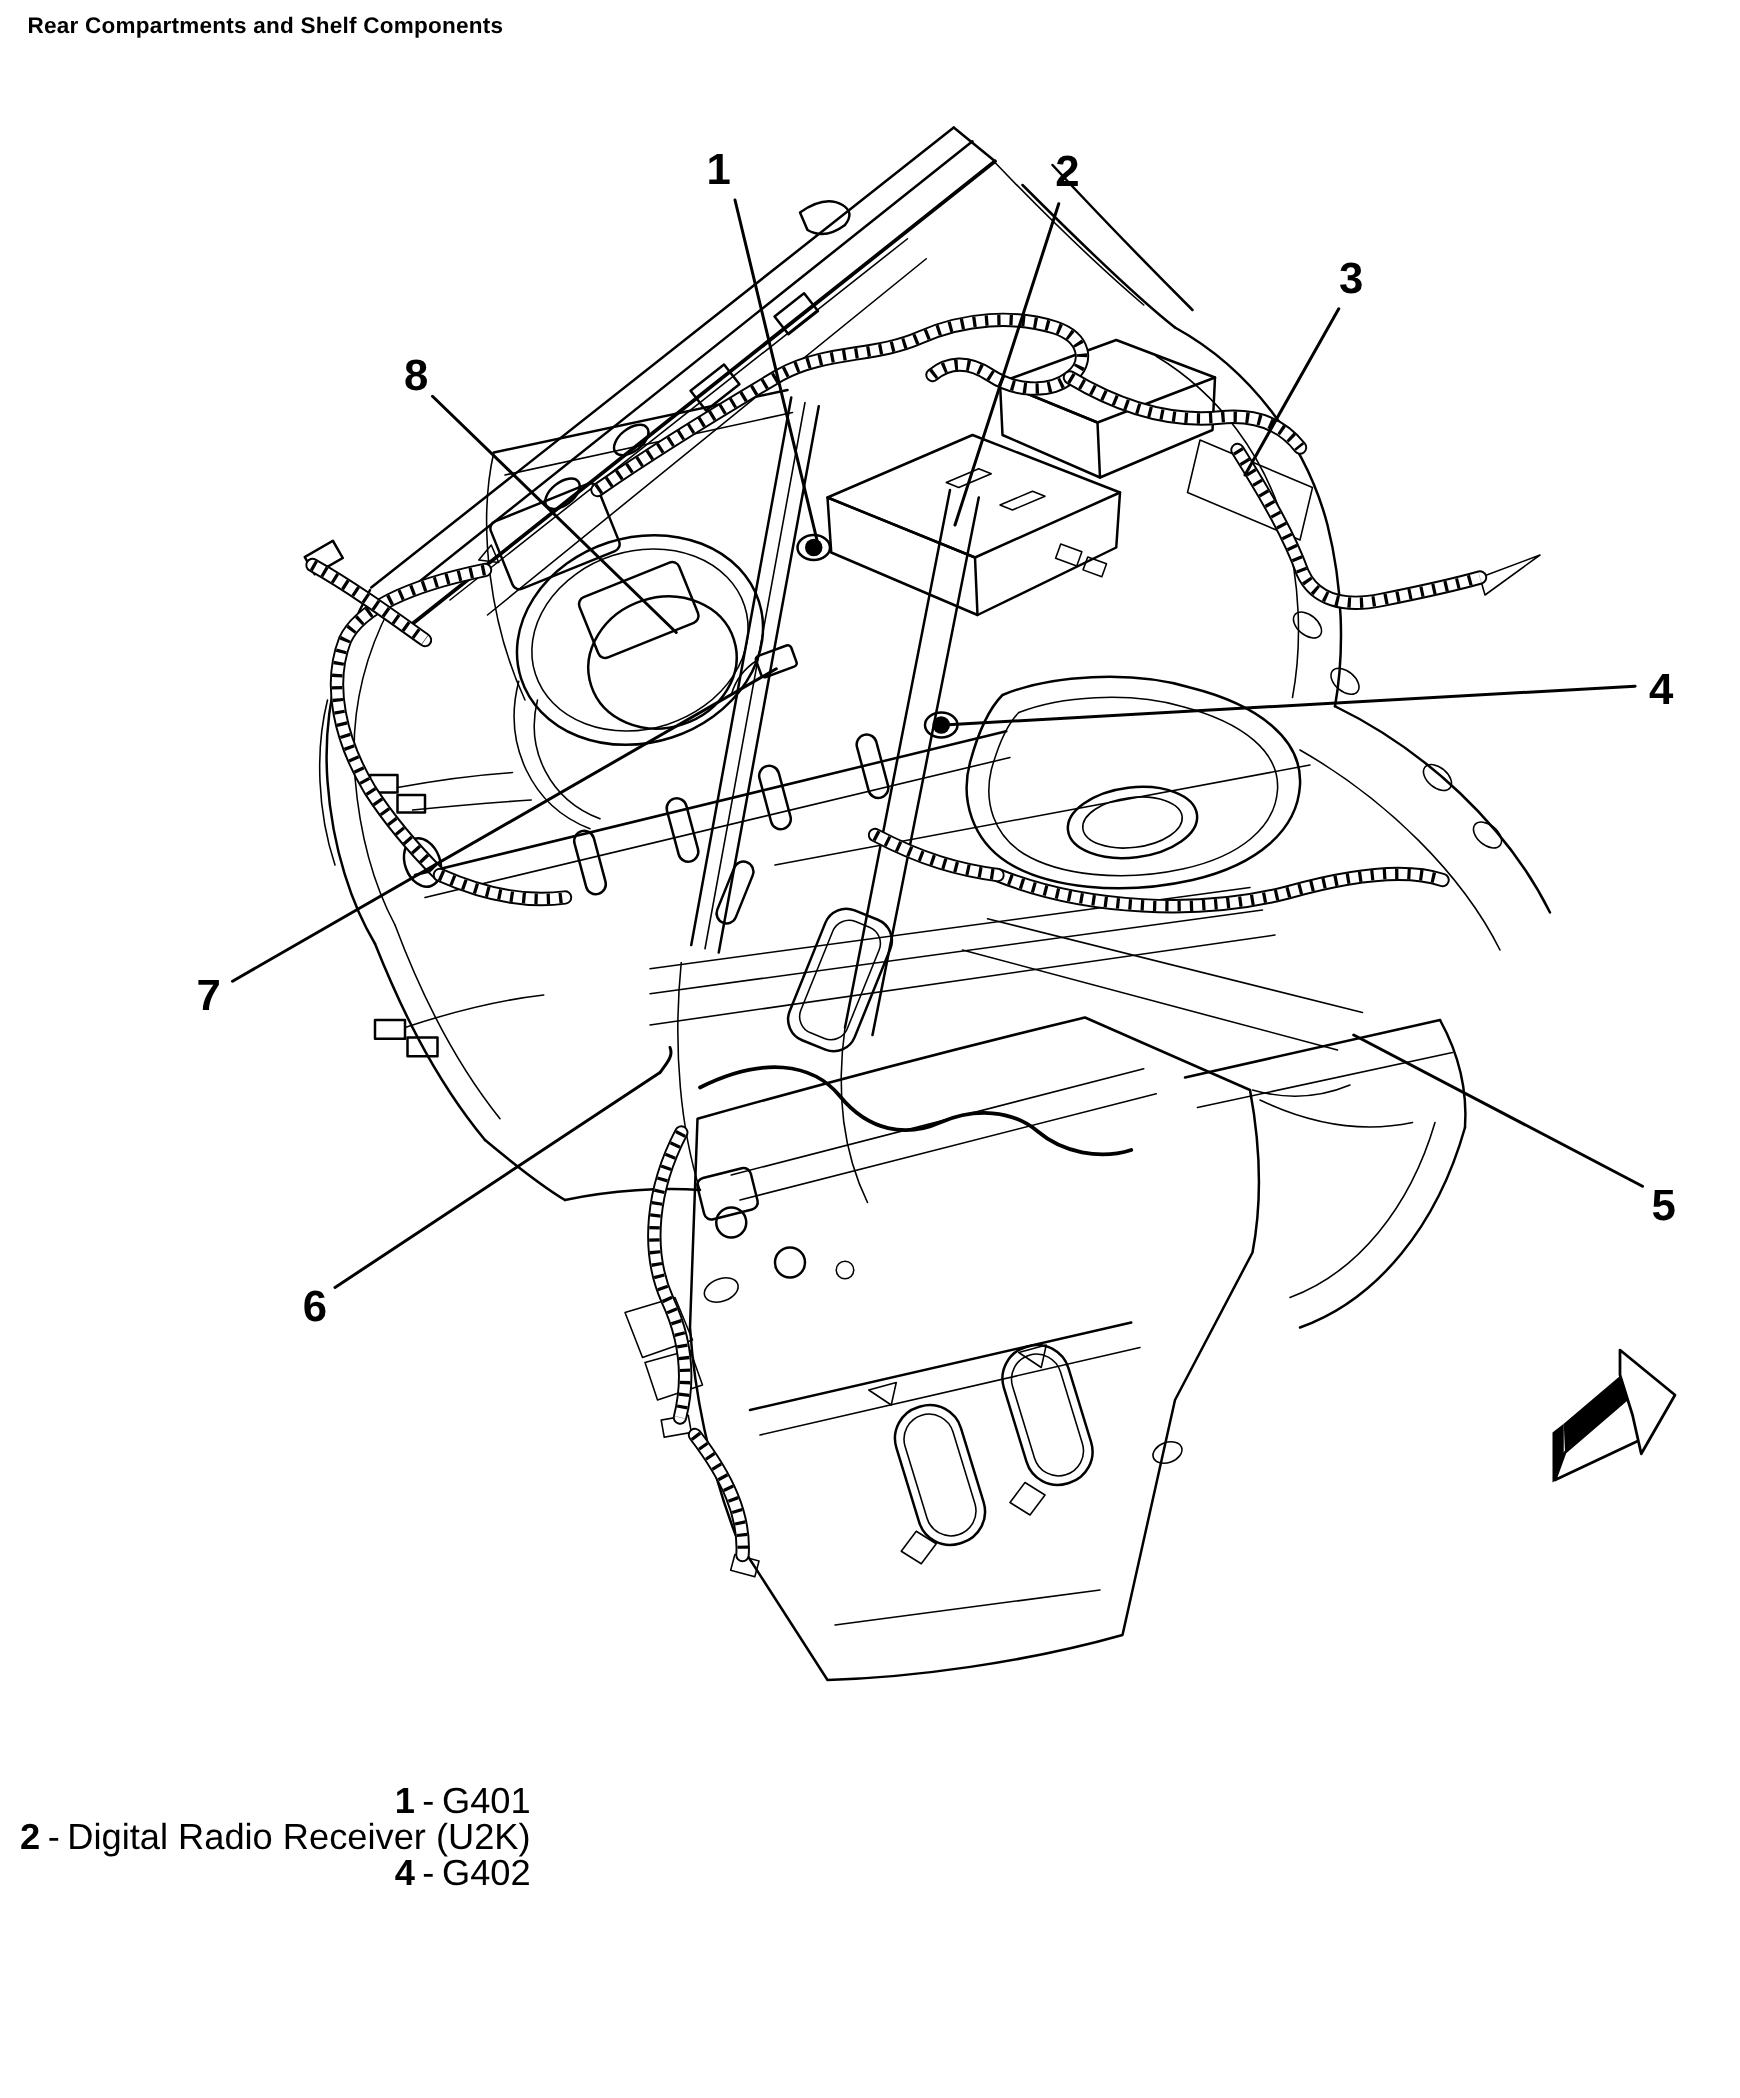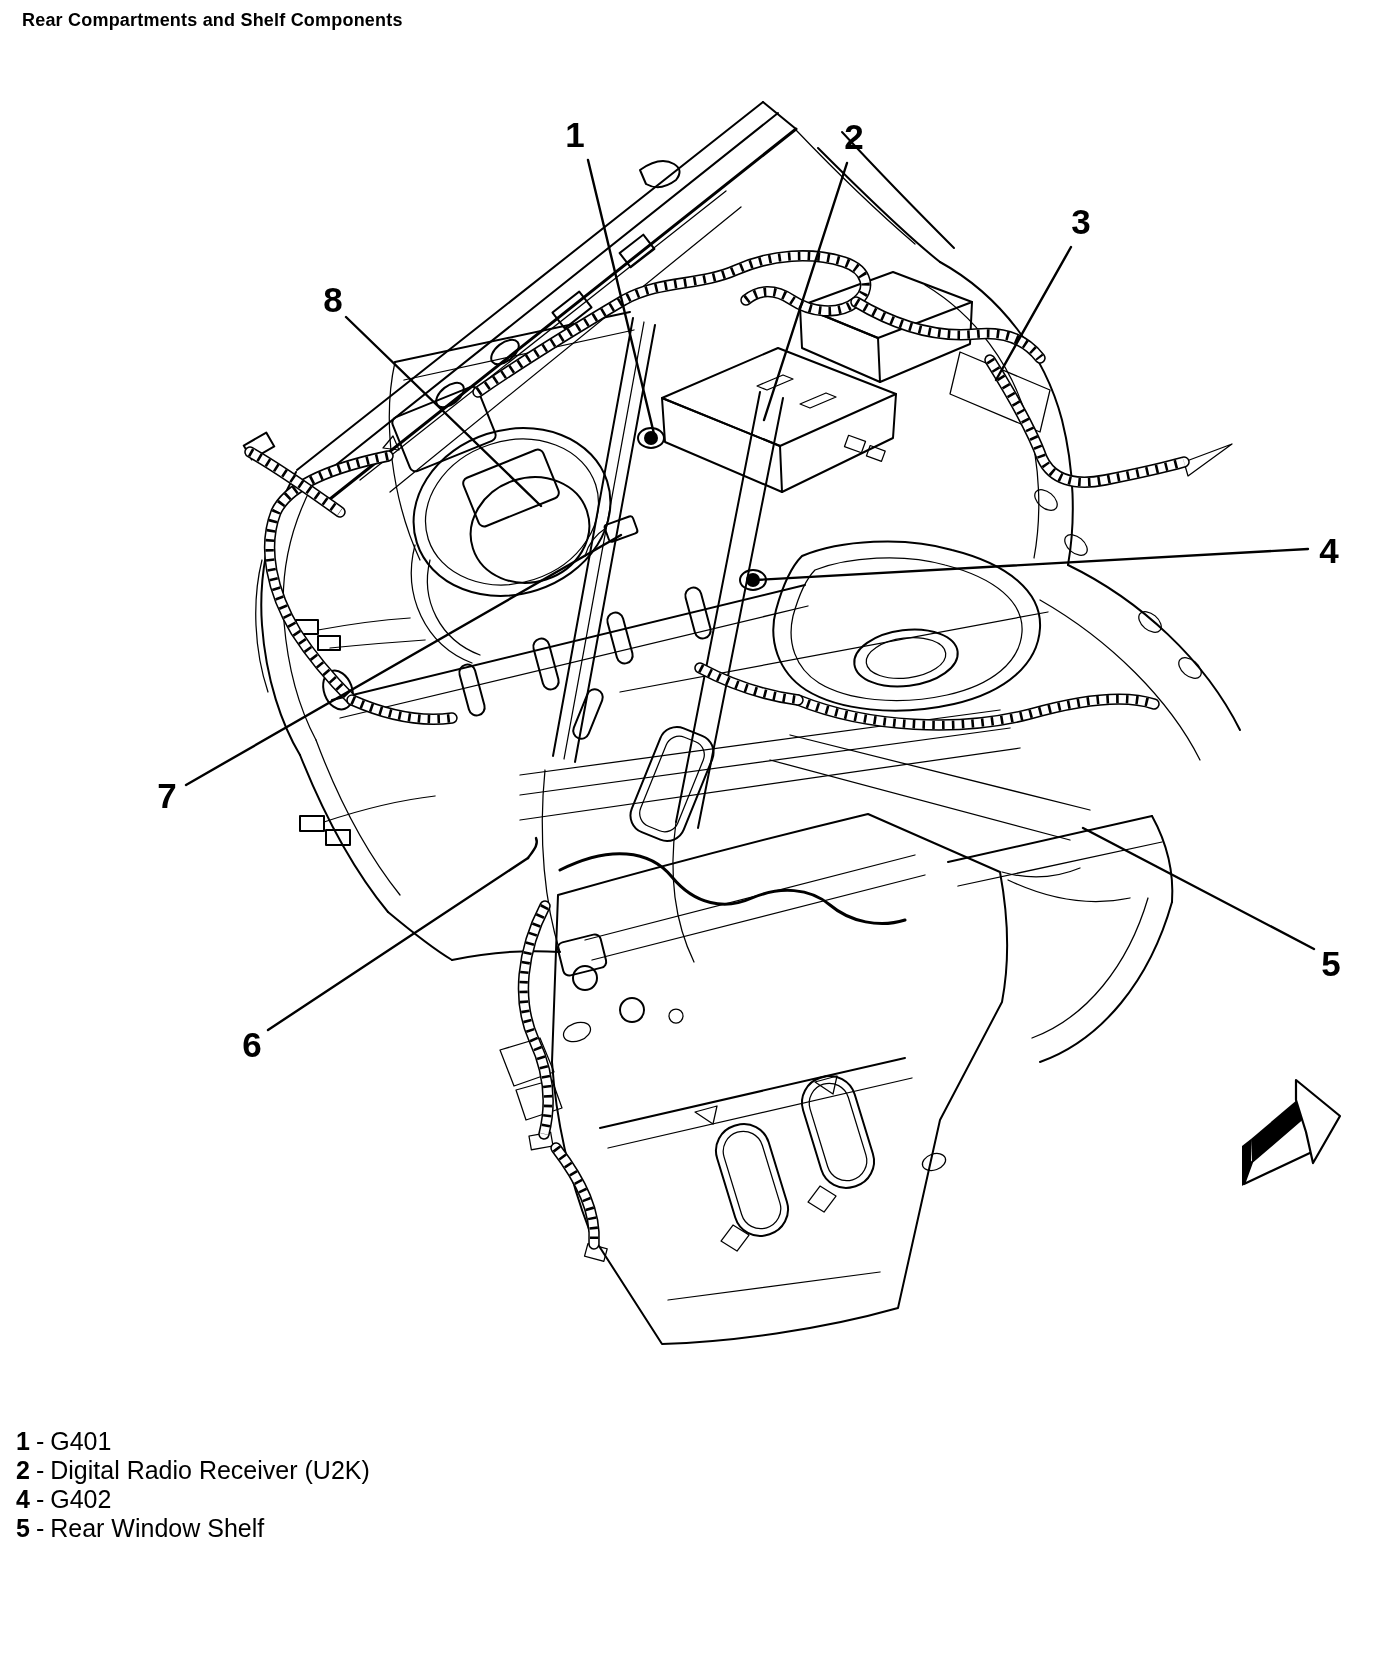--- a/index.html
+++ b/index.html
@@ -14,21 +14,21 @@
   .d .thin{stroke-width:1.25;}
   .d .thick{stroke-width:3;}
   .d .fillb{fill:#000;stroke:none;}
   .d .wht{fill:#fff;stroke:#000;stroke-width:2.2;}
   .tubeU{fill:none;stroke:#000;stroke-width:11.5;stroke-linecap:round;}
   .tubeC{fill:none;stroke:#fff;stroke-width:8.4;stroke-linecap:round;}
   .tubeS{fill:none;stroke:#000;stroke-width:8.4;stroke-dasharray:2.6 7.2;stroke-linecap:butt;}
   .leader{stroke:#000;stroke-width:2.4;stroke-linecap:round;fill:none;}
   .co{font-family:"Liberation Sans",sans-serif;font-size:35px;font-weight:700;
       fill:#000;stroke:none;text-anchor:middle;}
-  .legend{position:absolute;left:16px;top:1427px;font-size:25px;}
+  .legend{position:absolute;left:16px;top:1427px;font-size:29px;text-align:right;}
   .legend-row{height:29px;line-height:29px;white-space:nowrap;}
   .legend-num{font-weight:700;}
   .legend-sep{padding:0 6px;}
 </style>
 </head>
 <body>
 
 <div class="page-title">Rear Compartments and Shelf Components</div>
 
 <svg class="figure" width="1392" height="1678" viewBox="0 0 1392 1678" xmlns="http://www.w3.org/2000/svg">
@@ -312,16 +312,13 @@
 <div class="legend">
   <div class="legend-row">
     <span class="legend-num">1</span><span class="legend-sep">-</span><span>G401</span>
   </div>
   <div class="legend-row">
     <span class="legend-num">2</span><span class="legend-sep">-</span><span>Digital Radio Receiver (U2K)</span>
   </div>
   <div class="legend-row">
     <span class="legend-num">4</span><span class="legend-sep">-</span><span>G402</span>
   </div>
-  <div class="legend-row">
-    <span class="legend-num">5</span><span class="legend-sep">-</span><span>Rear Window Shelf</span>
-  </div>
 </div>
 
 </body></html>

